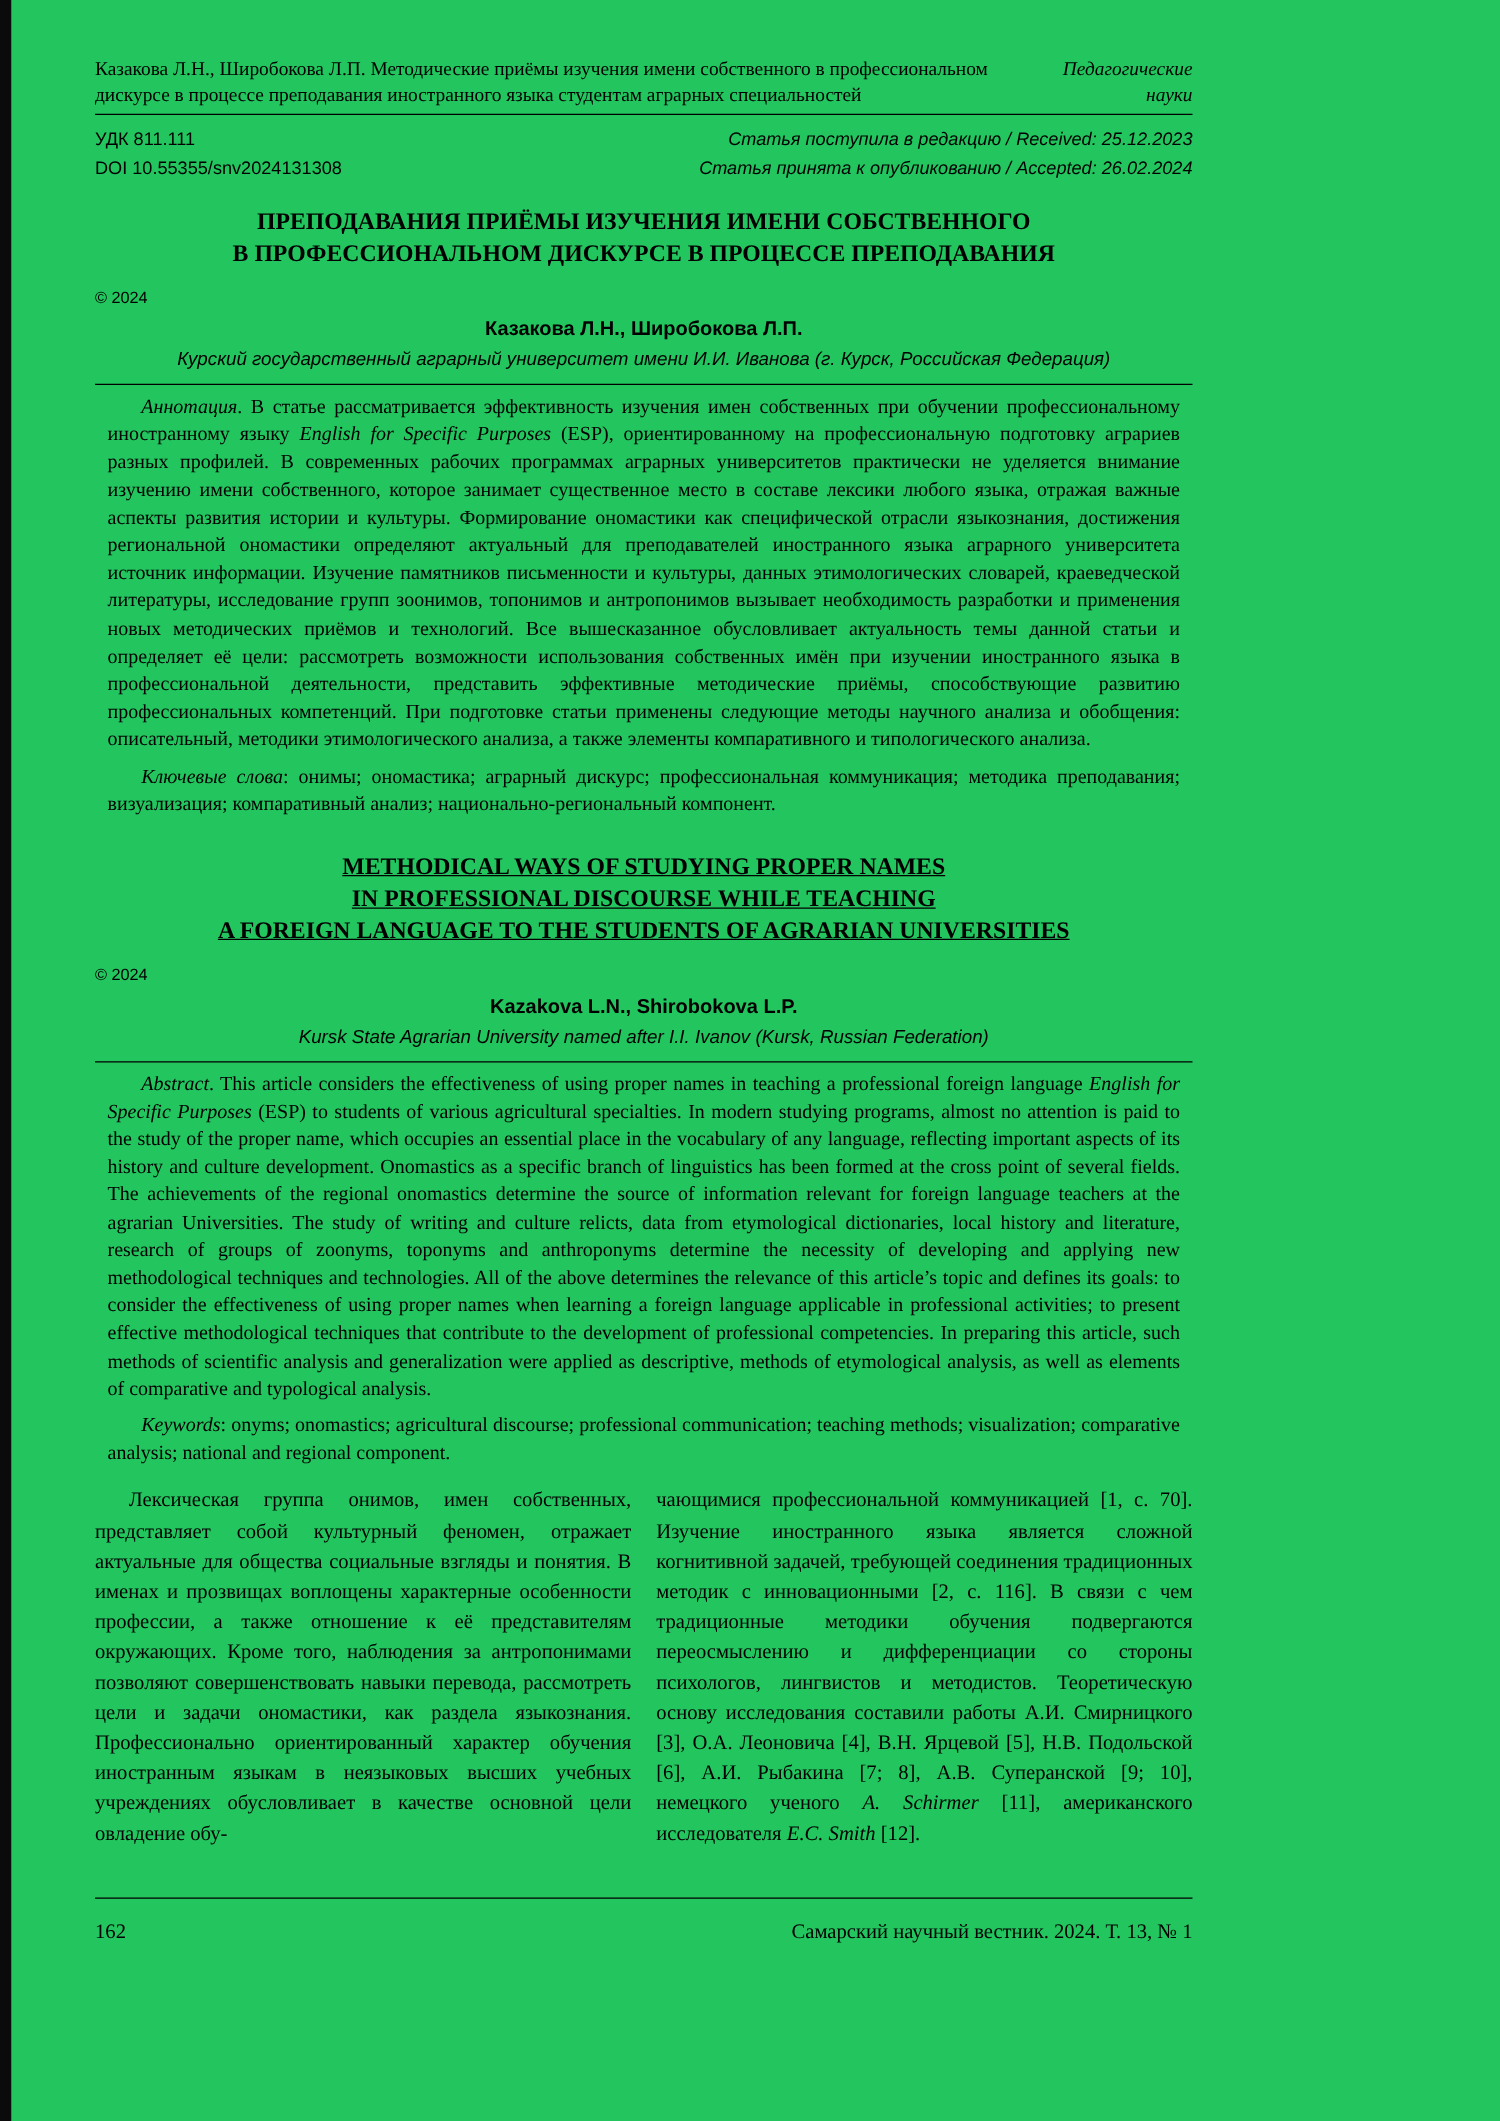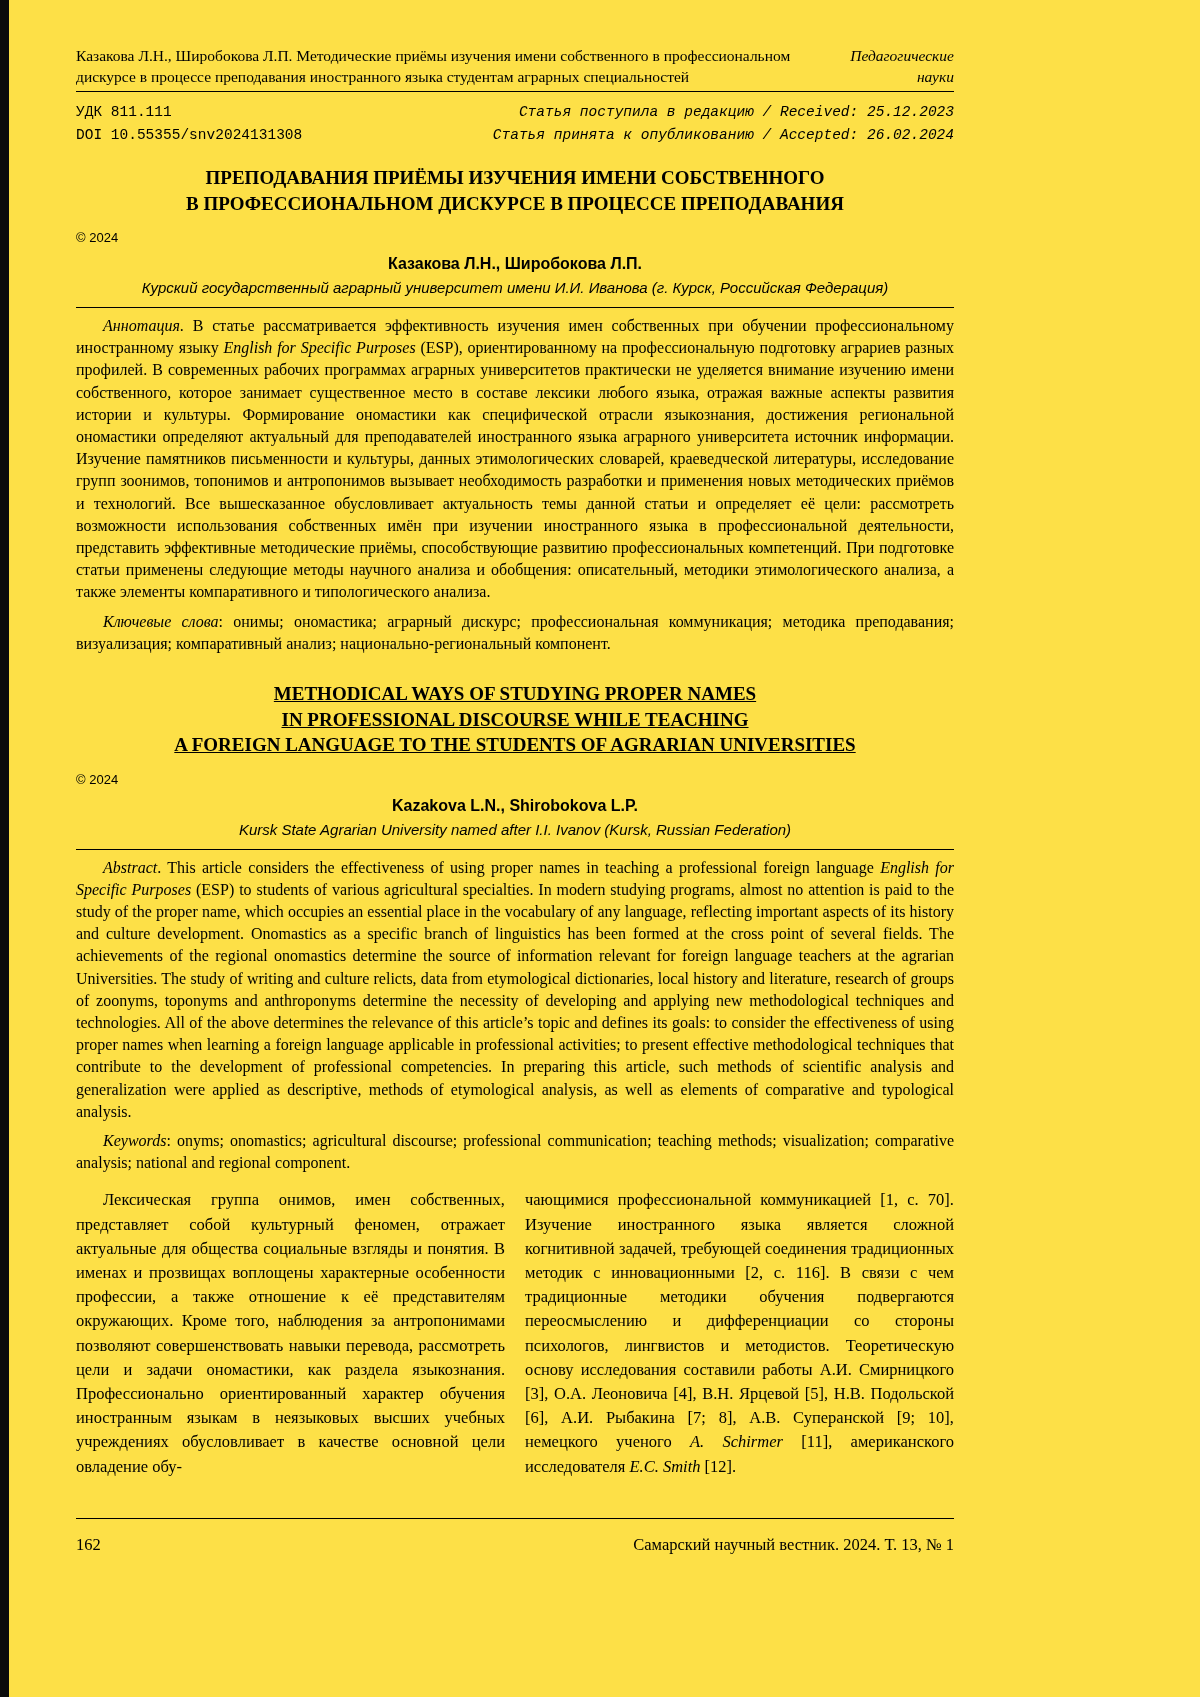--- a/index.html
+++ b/index.html
@@ -1,46 +1,46 @@
 <!DOCTYPE html>
 <html lang="ru"><head>
 <meta charset="utf-8">
 <style>
   html, body { margin:0; padding:0; background:#e9e9e9; }
   .page {
     position:relative;
     width:1200px; height:1697px;
-    background:#fde047;
+    background:#22c55e;
     overflow:hidden;
     font-family:"Liberation Serif", serif;
     color:#000;
     margin:0 auto;
   }
   .edge-bar { position:absolute; left:0; top:0; width:9px; height:1697px; background:#0b0b0b; }
   .content { position:absolute; left:76px; top:46px; width:878px; }
 
   .rhead { display:flex; justify-content:space-between; font-size:15.5px; line-height:20.5px; }
   .rhead-left { width:718px; }
   .rhead-right { font-style:italic; text-align:right; white-space:nowrap; }
 
   .rule { border:none; border-top:1.7px solid #000; margin:4px 0 0; height:0; }
 
   .meta { display:flex; justify-content:space-between; margin-top:9px;
-          font-family:Liberation Mono, monospace; font-size:14.5px; line-height:23px; }
+          font-family:Liberation Sans, sans-serif; font-size:14.5px; line-height:23px; }
   .meta-right { font-style:italic; text-align:right; }
 
   .title { text-align:center; font-weight:bold; font-size:19px; line-height:25.5px; margin-top:18px; }
 
   .copy { margin-top:12px; font-family:"Liberation Sans", sans-serif; font-size:13px; line-height:20px; }
   .authors { margin-top:6px; text-align:center; font-family:"Liberation Sans", sans-serif;
              font-weight:bold; font-size:16px; line-height:20px; }
   .affil { margin-top:4px; text-align:center; font-family:"Liberation Sans", sans-serif;
            font-style:italic; font-size:15px; line-height:19px; }
 
-  .para { margin:7px 0 0; text-align:justify; font-size:16px; line-height:22.2px; text-indent:27px; }
+  .para { margin:7px 10px 0; text-align:justify; font-size:16px; line-height:22.2px; text-indent:27px; }
   .it { font-style:italic; }
 
   .cols { display:flex; gap:20px; margin-top:14px; }
   .col { width:429px; text-align:justify; font-size:16.5px; line-height:24.2px; }
   .col p { margin:0; }
   .indent { text-indent:27px; }
 
   .footer { position:absolute; left:76px; top:1518px; width:878px;
             border-top:1.7px solid #000; padding-top:16px;
             display:flex; justify-content:space-between; font-size:16.5px; }

